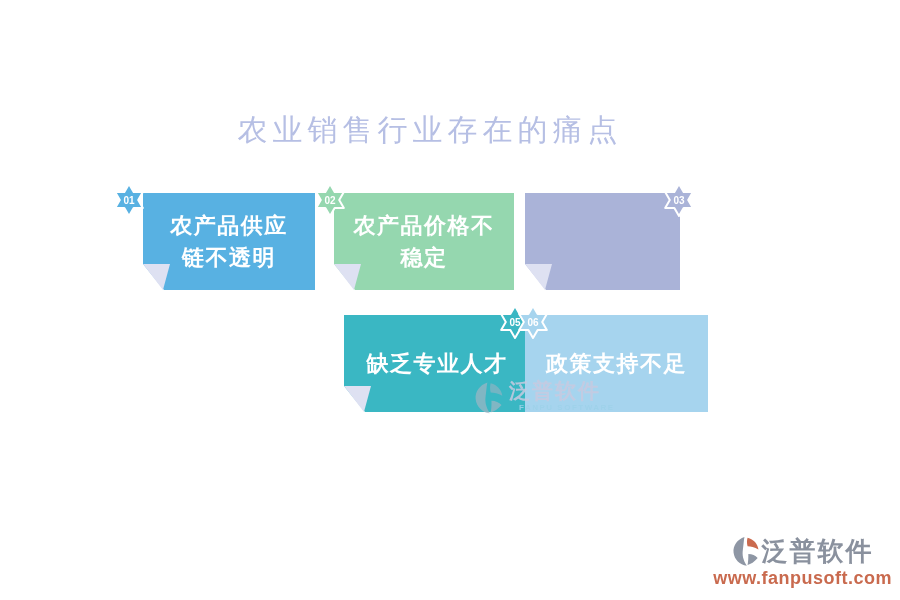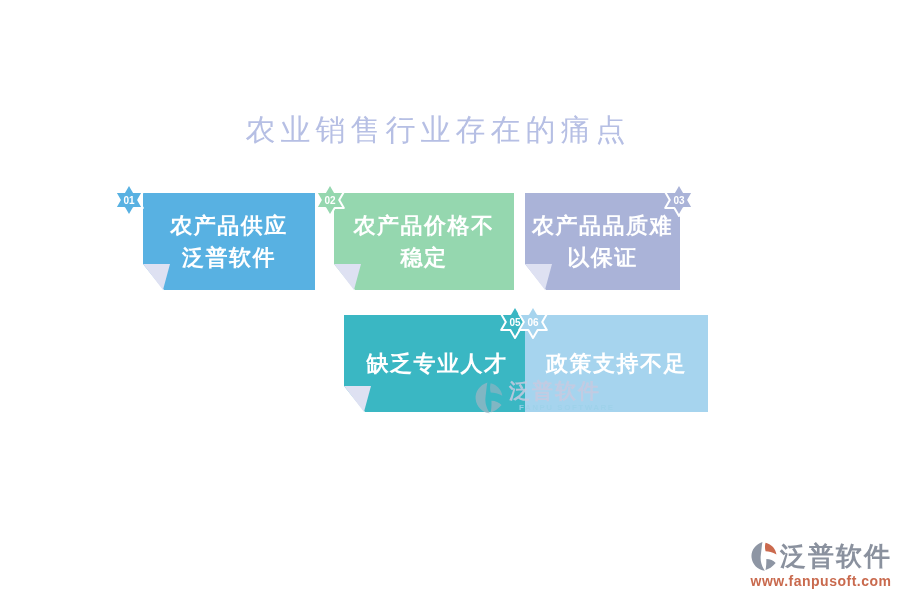--- a/index.html
+++ b/index.html
@@ -7,21 +7,21 @@
     width:900px;height:600px;overflow:hidden;background:#ffffff;
     font-family:"Liberation Sans","DejaVu Sans",sans-serif;
     -webkit-font-smoothing:antialiased;
   }
   .stage{position:relative;width:900px;height:600px;background:#ffffff;}
 
   
   .title{
     position:absolute;left:0;top:110px;width:860px;
     text-align:center;font-size:30px;font-weight:500;
-    letter-spacing:5px;margin:0;padding-left:8px;
+    letter-spacing:5px;margin:0;
   }
 
   
   .card{position:absolute;display:flex;align-items:center;justify-content:center;}
   .c1{left:143px;top:193px;width:172px;height:97px;border-radius:8px;}
   .c2{left:334px;top:193px;width:180px;height:97px;}
   .c3{left:525px;top:193px;width:155px;height:97px;}
   .c4{left:135px;top:315px;width:180px;height:97px;}
   .c5{left:344px;top:315px;width:186px;height:97px;}
   .c6{left:525px;top:315px;width:183px;height:97px;}
@@ -59,39 +59,39 @@
   .wm-en{
     font-size:8px;font-weight:bold;letter-spacing:1.5px;
     color:#9ed2ea;margin-top:1px;margin-left:10px;
   }
 
   
   .footer{position:absolute;right:8px;bottom:11px;z-index:5;text-align:center;}
   .footer-row{display:flex;align-items:center;gap:2px;justify-content:center;}
   .ft-icon{width:28px;height:32px;flex:0 0 auto;}
   .ft-brand{font-size:26px;font-weight:bold;letter-spacing:2px;line-height:1;}
-  .ft-url{font-size:14px;font-weight:bold;letter-spacing:0.5px;margin-top:1px;}
+  .ft-url{font-size:18px;font-weight:bold;letter-spacing:0.5px;margin-top:1px;}
 </style>
 </head>
 <body>
 
 <div class="stage">
 
   <h1 class="title" style="color: rgb(182, 191, 228);">农业销售行业存在的痛点</h1>
 
   <div class="card c1 folded">
     <div class="card-bg" style="background: rgb(88, 177, 226);"></div>
     <div class="star s1">
       <svg viewBox="0 0 40 44">
           <polygon points="20,2 14.2,12 2.7,12 8.5,22 2.7,32 14.2,32 20,42 25.8,32 37.3,32 31.5,22 37.3,12 25.8,12" stroke="#ffffff" stroke-width="2.5" stroke-linejoin="round" fill="#58b1e2"></polygon>
           <text x="20" y="26.5" text-anchor="middle" font-size="12.5" font-weight="bold" fill="#ffffff">01</text>
         </svg>
     </div>
     <div class="label">农产品供应
-泛普软件</div>
+链不透明</div>
     <div class="fold" style="background: rgb(222, 225, 242);"></div>
   </div>
 
   <div class="card c2 folded">
     <div class="card-bg" style="background: rgb(149, 215, 175);"></div>
     <div class="star s2">
       <svg viewBox="0 0 40 44">
           <polygon points="20,2 14.2,12 2.7,12 8.5,22 2.7,32 14.2,32 20,42 25.8,32 37.3,32 31.5,22 37.3,12 25.8,12" stroke="#ffffff" stroke-width="2.5" stroke-linejoin="round" fill="#95d7af"></polygon>
           <text x="20" y="26.5" text-anchor="middle" font-size="12.5" font-weight="bold" fill="#ffffff">02</text>
         </svg>
@@ -102,22 +102,20 @@
   </div>
 
   <div class="card c3 folded">
     <div class="card-bg" style="background: rgb(170, 179, 216);"></div>
     <div class="star s3">
       <svg viewBox="0 0 40 44">
           <polygon points="20,2 14.2,12 2.7,12 8.5,22 2.7,32 14.2,32 20,42 25.8,32 37.3,32 31.5,22 37.3,12 25.8,12" stroke="#ffffff" stroke-width="2.5" stroke-linejoin="round" fill="#aab3d8"></polygon>
           <text x="20" y="26.5" text-anchor="middle" font-size="12.5" font-weight="bold" fill="#ffffff">03</text>
         </svg>
     </div>
-    <div class="label">农产品品质难
-以保证</div>
     <div class="fold" style="background: rgb(222, 225, 242);"></div>
   </div>
 
 
   <div class="card c5 folded">
     <div class="card-bg" style="background: rgb(58, 183, 195);"></div>
     <div class="star s5">
       <svg viewBox="0 0 40 44">
           <polygon points="20,2 14.2,12 2.7,12 8.5,22 2.7,32 14.2,32 20,42 25.8,32 37.3,32 31.5,22 37.3,12 25.8,12" stroke="#ffffff" stroke-width="2.5" stroke-linejoin="round" fill="#3ab7c3"></polygon>
           <text x="20" y="26.5" text-anchor="middle" font-size="12.5" font-weight="bold" fill="#ffffff">05</text>

